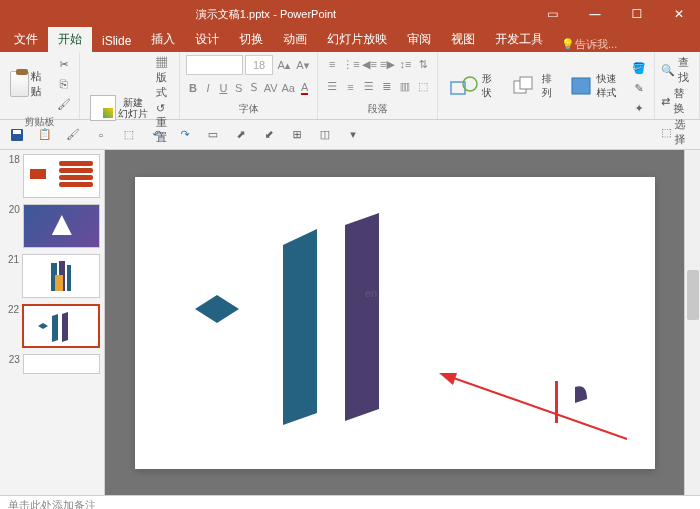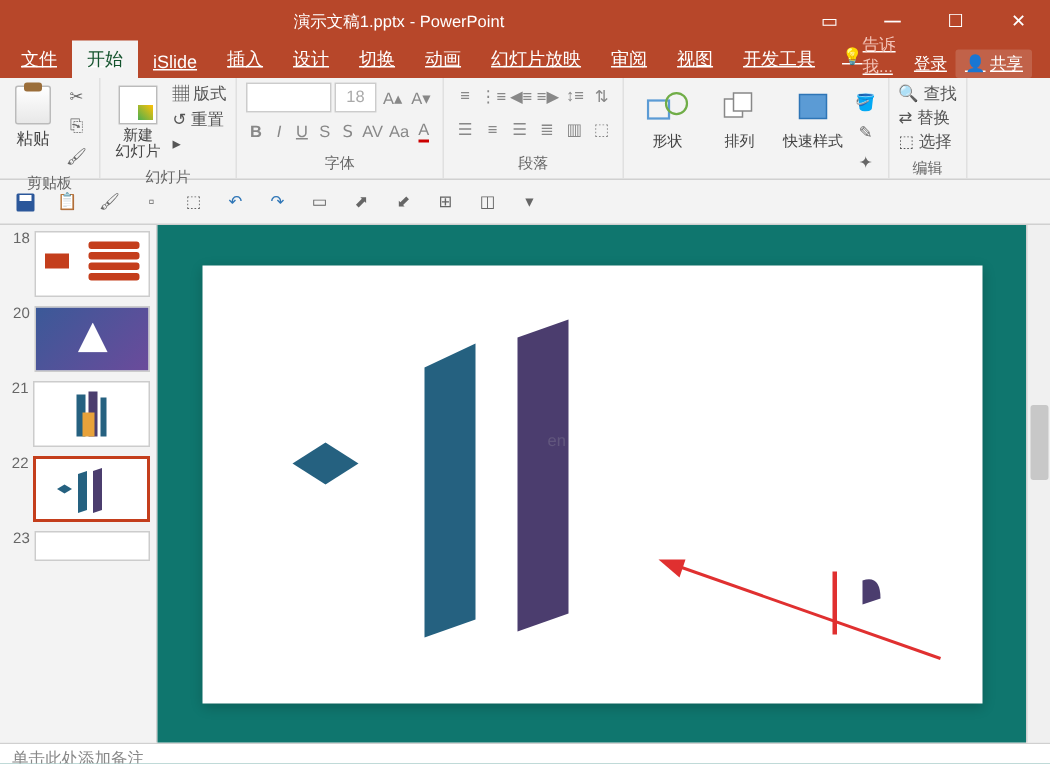--- a/index.html
+++ b/index.html
@@ -2,30 +2,30 @@
 <html><head>
 <meta charset="utf-8">
 <style>
 *{margin:0;padding:0;box-sizing:border-box;font-family:"Microsoft YaHei",sans-serif;font-size:11px;}
 body{width:700px;height:509px;background:#f3f3f3;overflow:hidden;position:relative;}
 .titlebar{height:28px;background:#b7472a;display:flex;align-items:center;color:#fff;}
 .titlebar .title{flex:1;text-align:center;font-size:12px;}
 .titlebar .winbtns{display:flex;}
 .winbtn{width:42px;height:28px;display:flex;align-items:center;justify-content:center;color:#fff;font-size:12px;}
 .mintext{font-weight:bold;}
-.tabsbar{height:24px;background:#b7472a;display:flex;align-items:flex-end;color:#fff;padding:0 4px;text-decoration:underline;}
+.tabsbar{height:24px;background:#b7472a;display:flex;align-items:flex-end;color:#fff;padding:0 4px;}
 .tab{padding:4px 10px;font-size:12px;cursor:pointer;}
 .tab.active{background:#f3f3f3;color:#14532d;}
 .tell{flex:1;display:flex;align-items:center;padding-left:8px;color:#f3c4b8;}
 .share-area{display:flex;align-items:center;gap:6px;padding-right:8px;}
 .share-btn{display:flex;align-items:center;gap:3px;padding:2px 6px;background:rgba(255,255,255,.15);border-radius:2px;}
 .ribbon{height:68px;background:#f3f3f3;display:flex;border-bottom:1px solid #d0d0d0;}
 .group{padding:3px 6px;border-right:1px solid #e0e0e0;display:flex;flex-direction:column;justify-content:space-between;}
 .group-label{text-align:center;color:#666;font-size:10px;padding-top:2px;}
-.bigbtn{display:flex;flex-direction:column;align-items:center;gap:2px;padding:2px 4px;color:#444;}
+.bigbtn{display:flex;flex-direction:row;align-items:center;gap:2px;padding:2px 4px;color:#444;}
 .paste-icon{width:24px;height:26px;background:linear-gradient(#fff,#e8e8e8);border:1px solid #bbb;border-radius:2px;position:relative;}
 .paste-icon::before{content:"";position:absolute;top:-3px;left:5px;width:12px;height:6px;background:#9b6e3a;border-radius:2px;}
 .sqbtn{width:18px;height:18px;display:flex;align-items:center;justify-content:center;color:#666;}
 .newslide-icon{width:26px;height:26px;background:#fff;border:1px solid #bbb;position:relative;}
 .newslide-icon::after{content:"";position:absolute;bottom:2px;right:2px;width:10px;height:10px;background:linear-gradient(45deg,#4caf50,#ffc107);}
 .fontgrp{display:flex;flex-direction:column;gap:2px;}
 .fontrow{display:flex;gap:2px;align-items:center;}
 .fbox{height:20px;background:#fff;border:1px solid #ccc;padding:0 4px;display:flex;align-items:center;color:#aaa;}
 .fbtn{width:18px;height:18px;display:flex;align-items:center;justify-content:center;color:#888;border:1px solid transparent;}
 .paragrp{display:flex;flex-direction:column;gap:2px;}
@@ -35,21 +35,21 @@
 .editlist{display:flex;flex-direction:column;gap:1px;}
 .editrow{display:flex;align-items:center;gap:3px;color:#555;font-size:10px;}
 .qat{height:30px;background:#f3f3f3;display:flex;align-items:center;padding:0 8px;gap:10px;border-bottom:1px solid #d0d0d0;}
 .qbtn{width:18px;height:18px;display:flex;align-items:center;justify-content:center;color:#666;}
 .main{display:flex;height:345px;}
 .thumbs{width:105px;background:#f3f3f3;overflow-y:auto;border-right:1px solid #d0d0d0;padding:4px;}
 .thumb-wrap{display:flex;gap:3px;margin-bottom:6px;}
 .tnum{width:16px;text-align:right;color:#666;font-size:10px;}
 .thumb{width:78px;height:44px;background:#fff;border:1px solid #ccc;position:relative;}
 .thumb.sel{border:2px solid #c43e1c;}
-.canvas-area{flex:1;background:#0f766e;position:relative;display:flex;align-items:center;justify-content:center;}
+.canvas-area{flex:1;background:#737373;position:relative;display:flex;align-items:center;justify-content:center;}
 .slide{width:520px;height:292px;background:#fff;box-shadow:0 2px 8px rgba(0,0,0,.2);position:relative;}
 .scrollbar{width:16px;background:#f0f0f0;border-left:1px solid #d0d0d0;position:relative;}
 .scrollthumb{position:absolute;left:2px;width:12px;background:#c8c8c8;border-radius:2px;}
 .notes{height:18px;background:#fff;border-top:1px solid #d0d0d0;padding:2px 8px;color:#888;font-size:11px;}
 svg{display:block;}
 </style>
 </head>
 <body>
 
 <div class="titlebar">
@@ -77,27 +77,20 @@
   <div class="tab">切换</div>
   <div class="tab">动画</div>
   <div class="tab">幻灯片放映</div>
   <div class="tab">审阅</div>
   <div class="tab">视图</div>
   <div class="tab">开发工具</div>
   <div class="tell">
     <span>💡</span>
     <span>告诉我...</span>
   </div>
-  <div class="share-area">
-    <span>登录</span>
-    <div class="share-btn">
-      <span>👤</span>
-      <span>共享</span>
-    </div>
-  </div>
 </div>
 
 <div class="ribbon">
   <div class="group">
     <div style="display:flex;gap:4px;">
       <div class="bigbtn">
         <div class="paste-icon"></div>
         <span>粘贴</span>
       </div>
       <div style="display:flex;flex-direction:column;gap:2px;">

